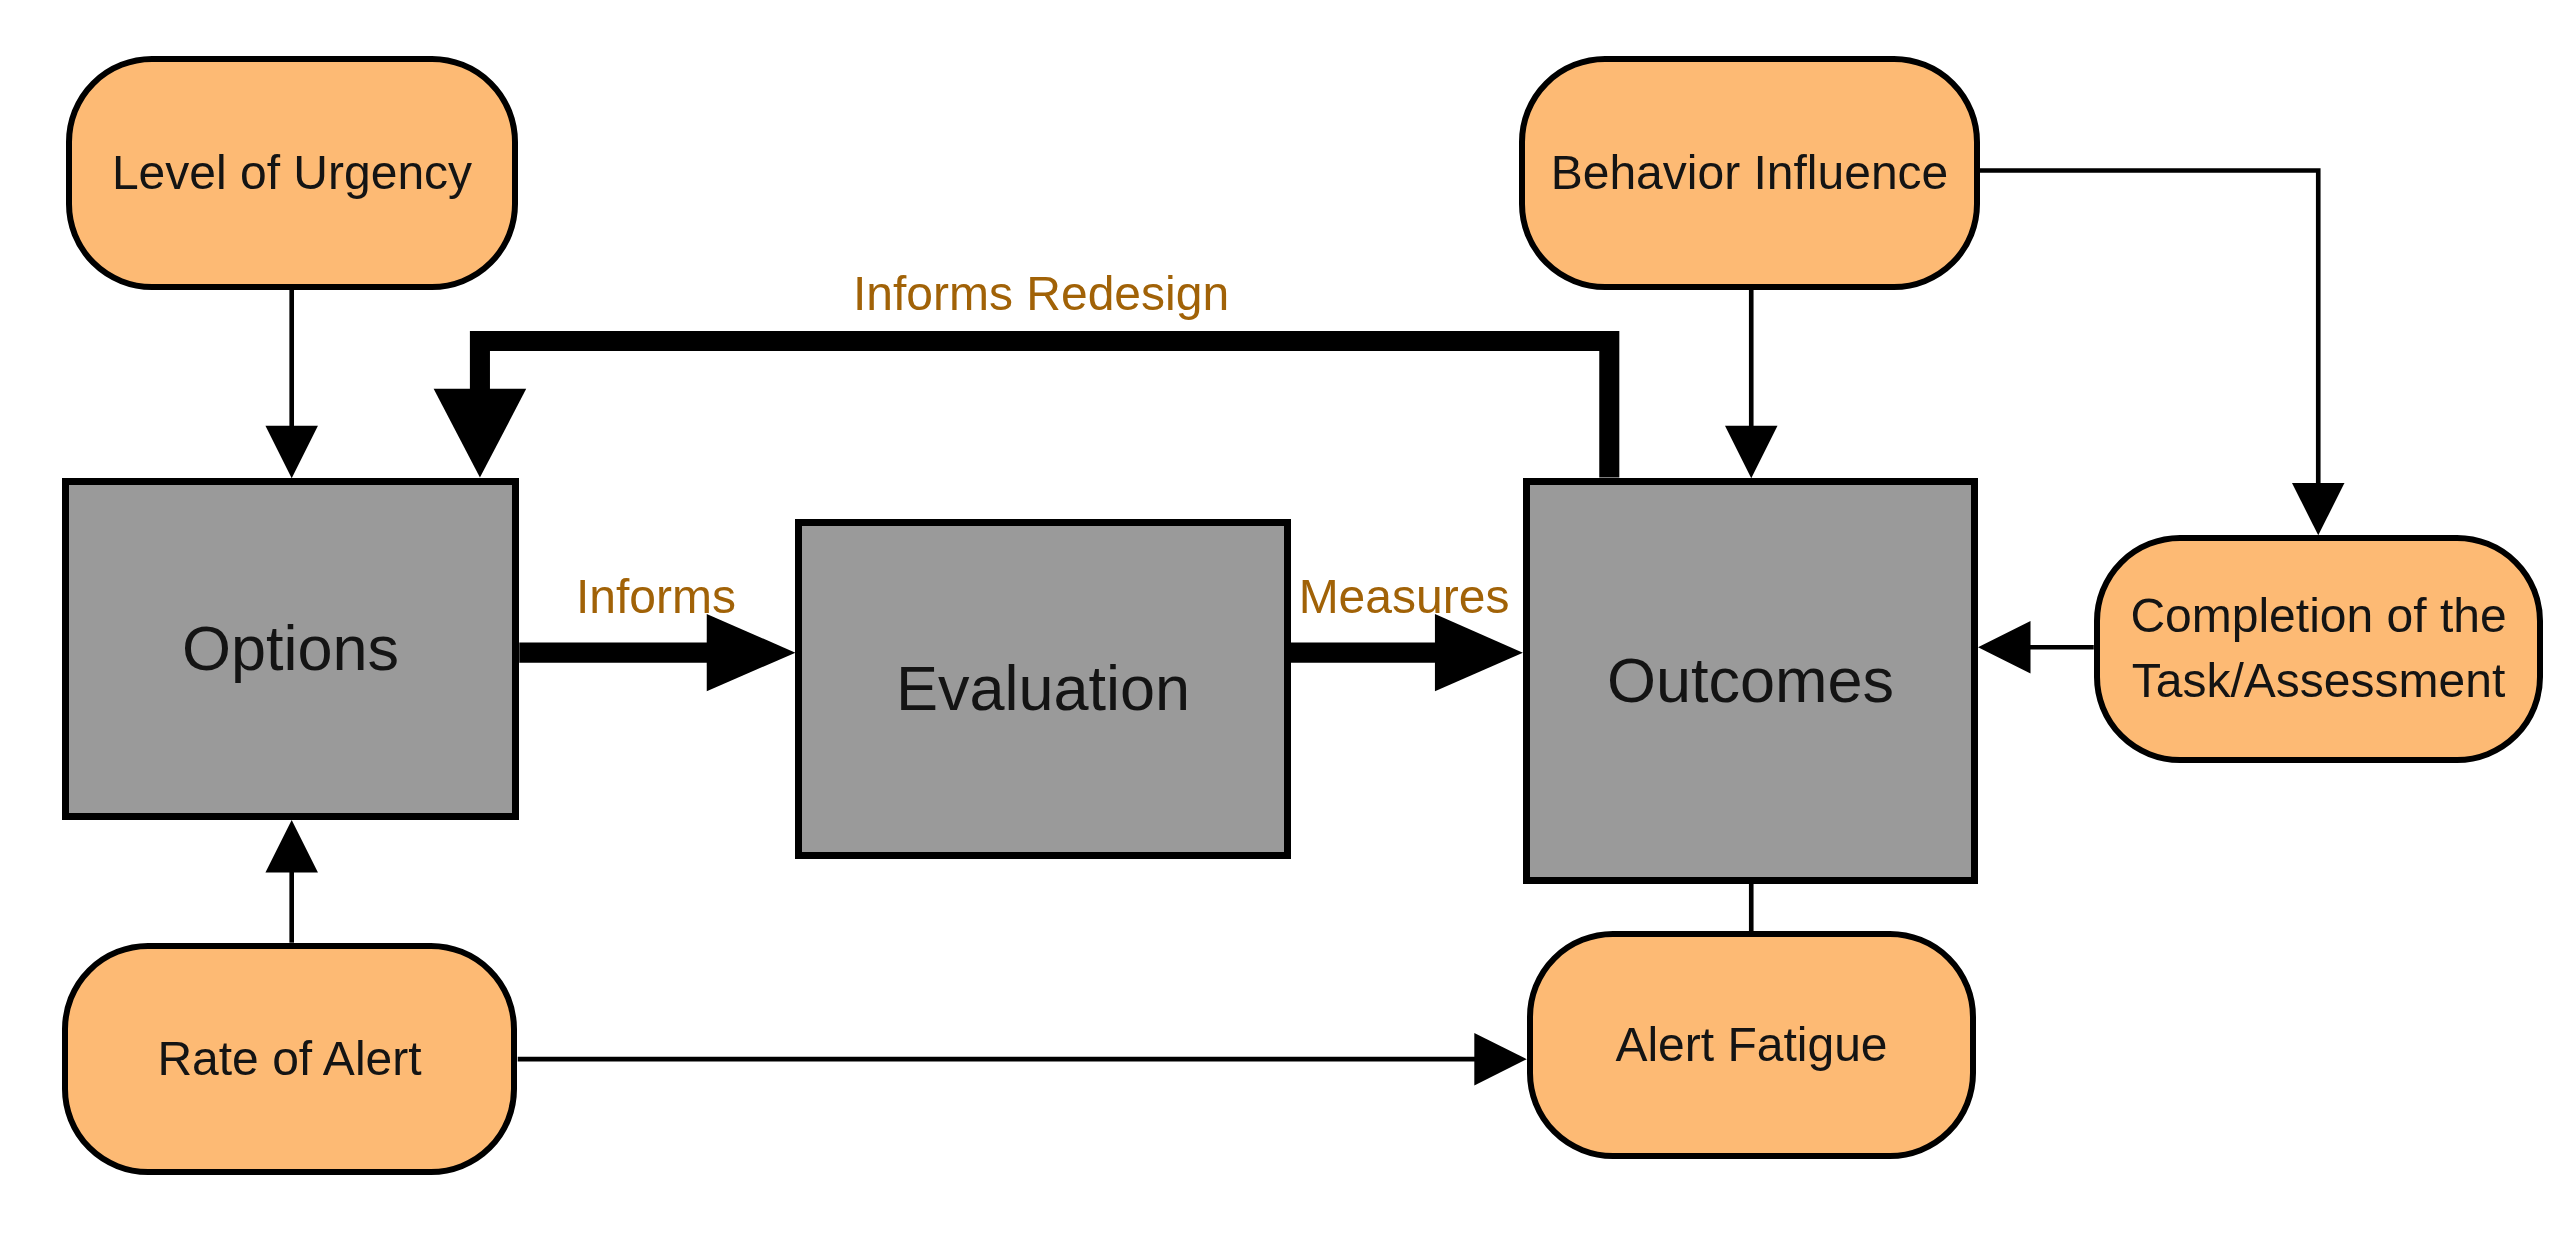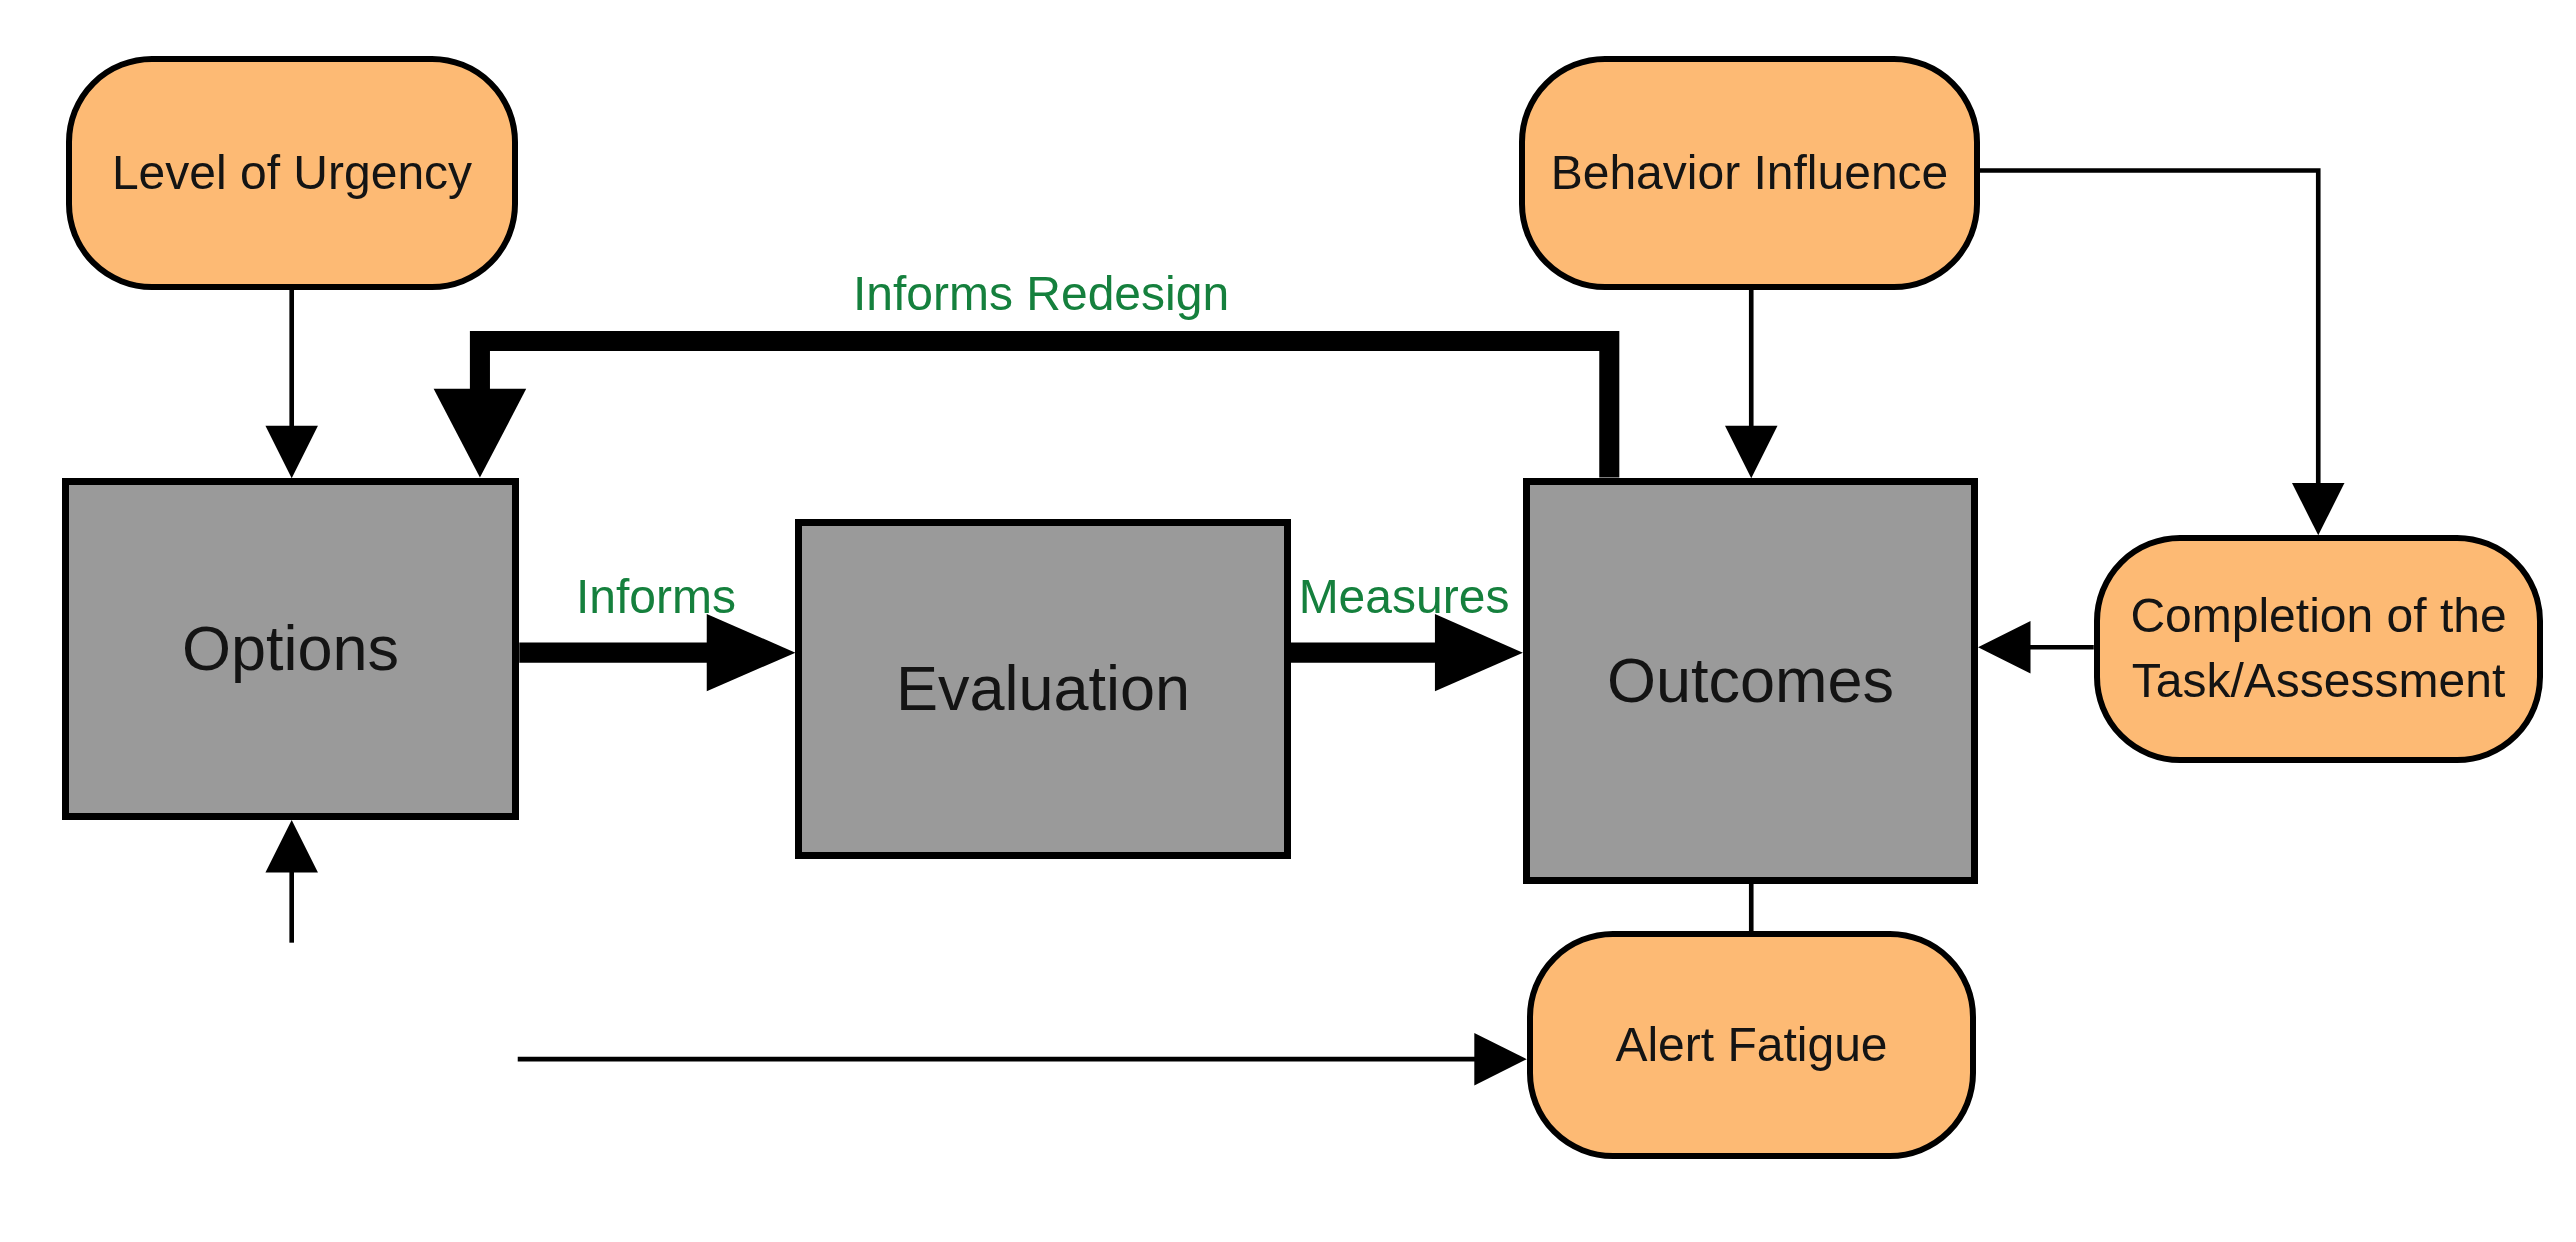--- a/index.html
+++ b/index.html
@@ -49,21 +49,21 @@
     background: #fdba74;
     border: 6.2px solid #000000;
     border-radius: 86px;
     font-size: 48px;
     line-height: 1.35;
   }
   .edge-label {
     position: absolute;
     transform: translate(-50%, -50%);
     font-size: 48px;
-    color: #15803d;
+    color: #a16207;
     white-space: nowrap;
   }
 </style>
 </head>
 <body>
 
 <div class="canvas">
 
   <svg class="edges" viewBox="0 0 3339 1610">
 
@@ -124,20 +124,23 @@
 
   <div class="node factor" style="left:1519px; top:56px; width:461px; height:234px;">
     <span class="line">Behavior Influence</span>
   </div>
 
   <div class="node factor" style="left:2094px; top:535px; width:449px; height:228px;">
     <span class="line">Completion of the</span>
     <span class="line">Task/Assessment</span>
   </div>
 
+  <div class="node factor" style="left:62px; top:943px; width:455px; height:232px;">
+    <span class="line">Rate of Alert</span>
+  </div>
 
   <div class="node factor" style="left:1527px; top:931px; width:449px; height:228px;">
     <span class="line">Alert Fatigue</span>
   </div>
 
   <div class="node process" style="left:62px; top:478px; width:457px; height:342px;">
     <span class="line">Options</span>
   </div>
 
   <div class="node process" style="left:795px; top:480px; width:496px; height:340px;margin-top:39px;">

